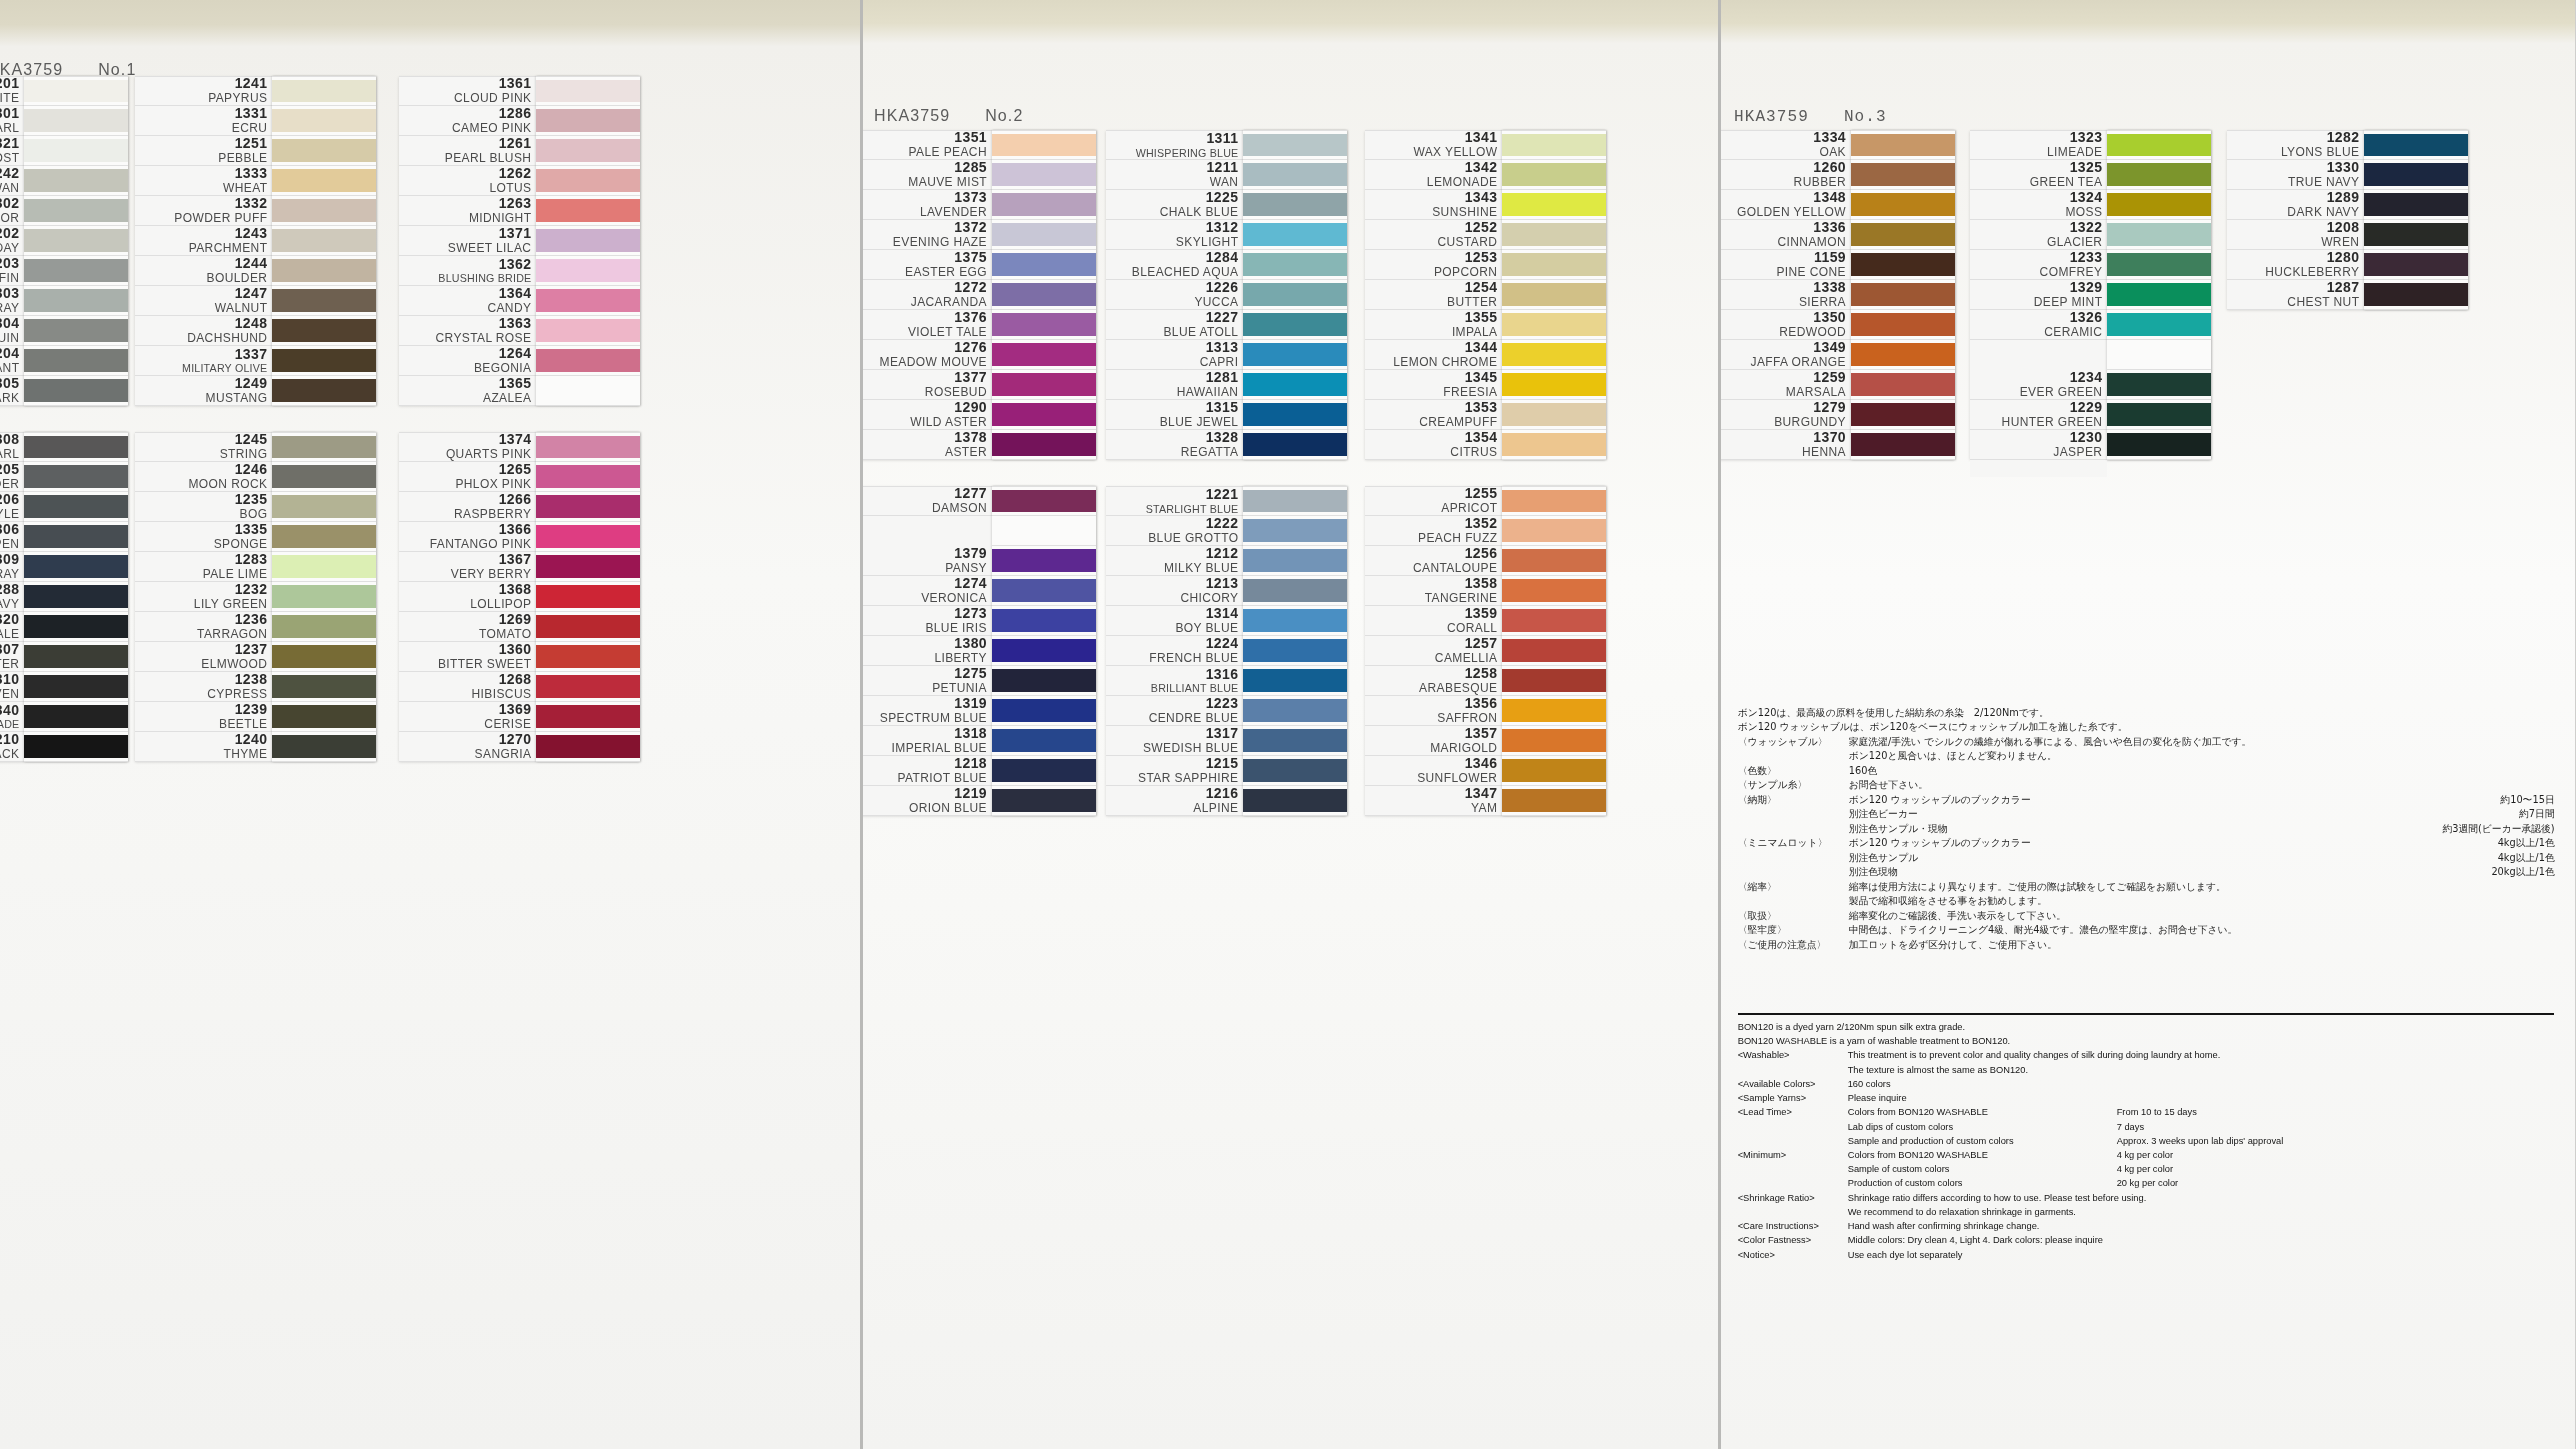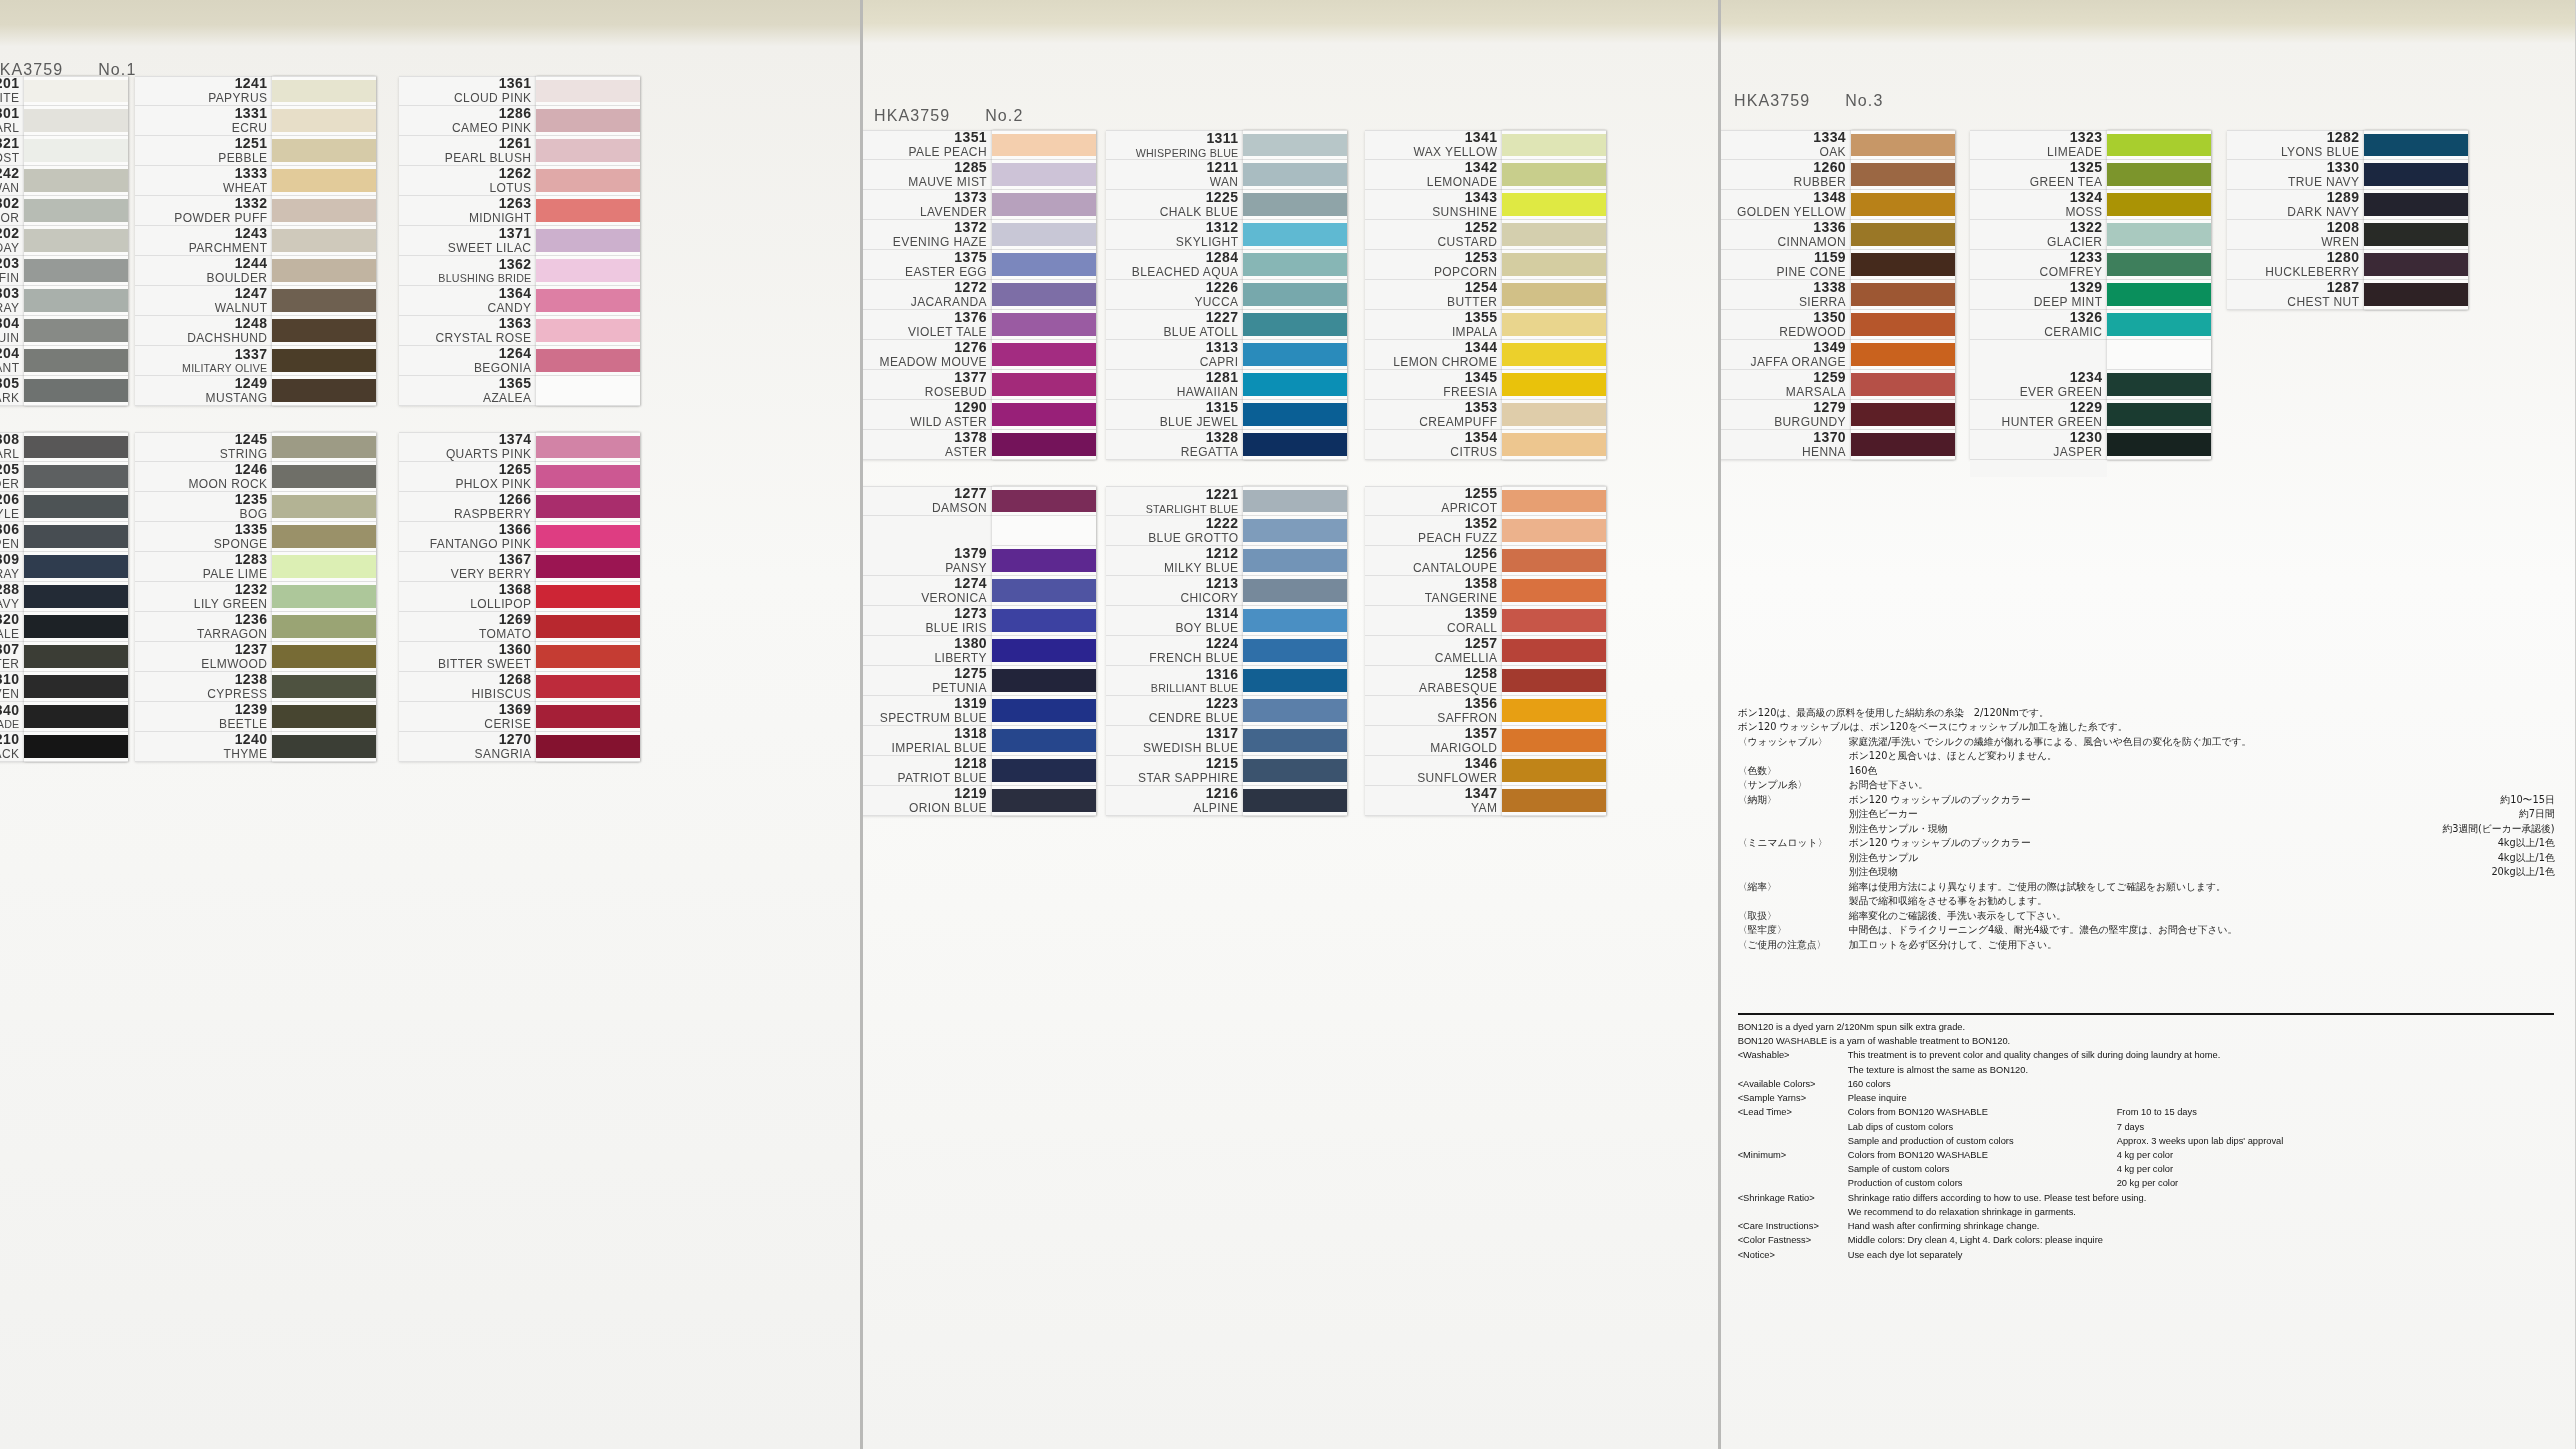--- a/index.html
+++ b/index.html
@@ -1372,21 +1372,21 @@
               </div>
             </div>
           </div>
           <div class="swatch-stack" style="left: 137px; width: 104px;"></div>
         </div>
       </div>
   </div>
 
   <div class="panel panel-3">
     <div class="paper p3"></div>
-    <div class="sheet-title" style="left:13px; top:92px;">
+    <div class="sheet-title" style="left:13px; top:108px;font-family:Liberation Mono, monospace;">
       <span>HKA3759</span><span class="no">No.3</span>
     </div>
     <div id="p3c0" class="col" style="left:-7.4px; top:130px;">
         <div class="card">
           <div class="rows">
             <div class="row" style="height: 30px;">
               <div class="labels">
                 <div class="code">1334</div>
                 <div class="cname">OAK</div>
               </div>

